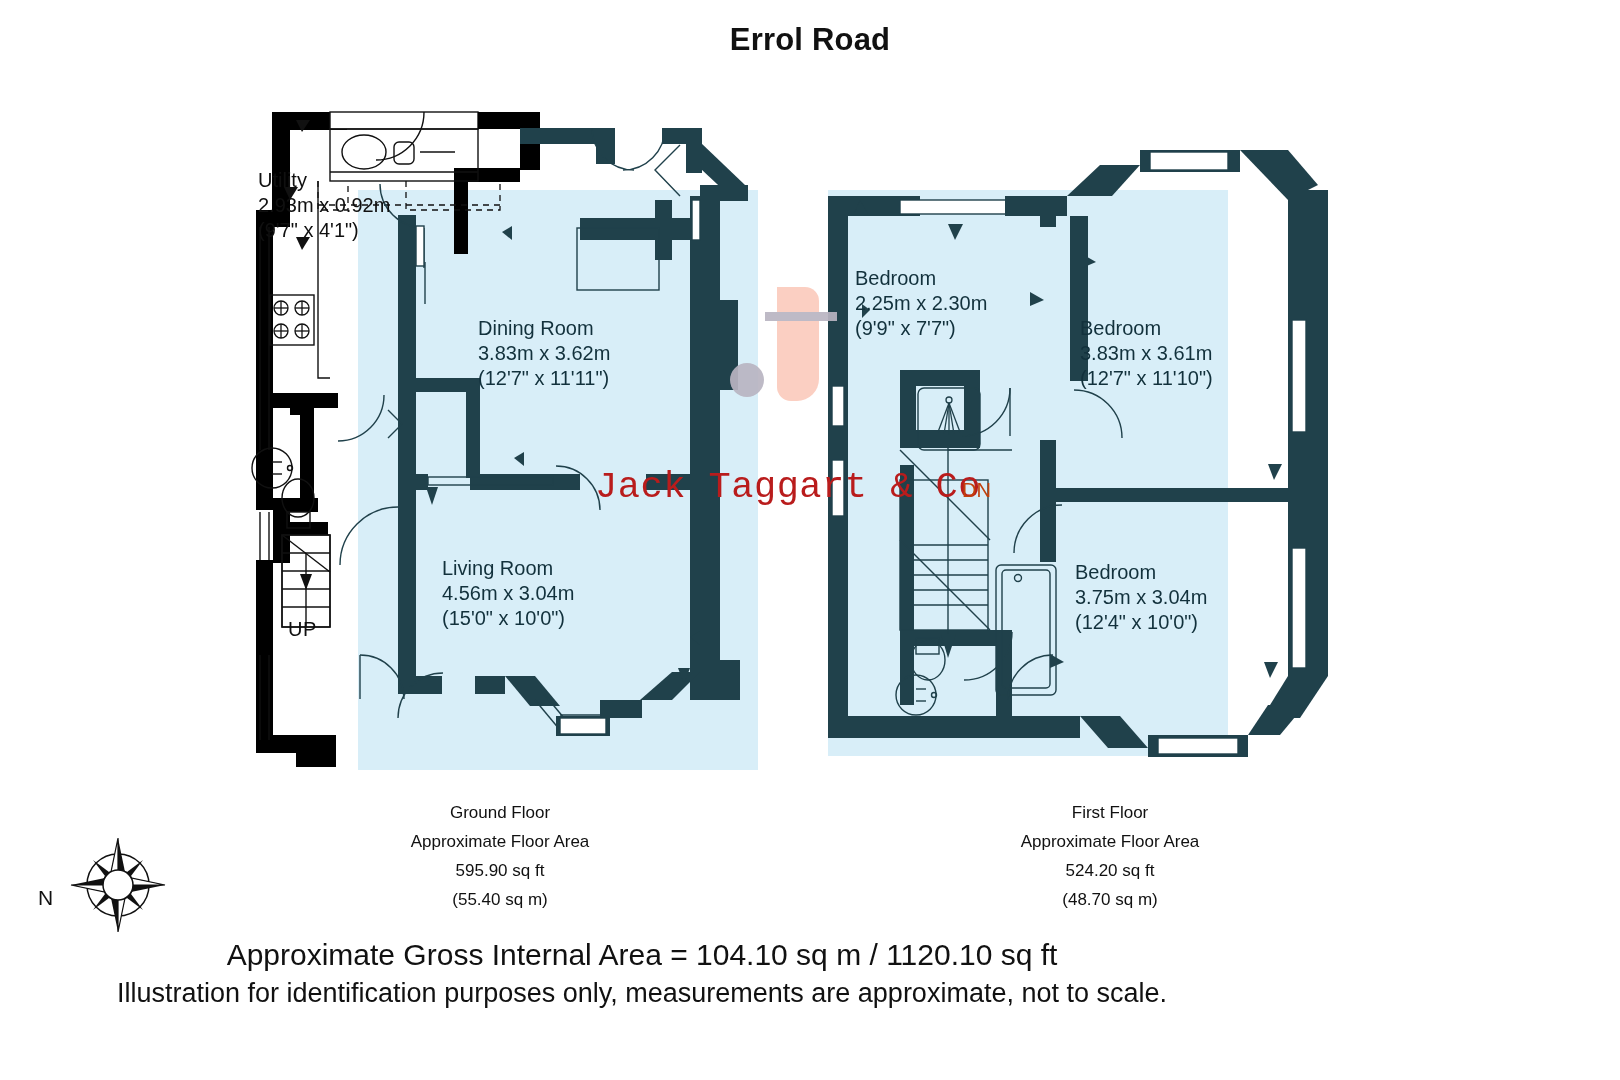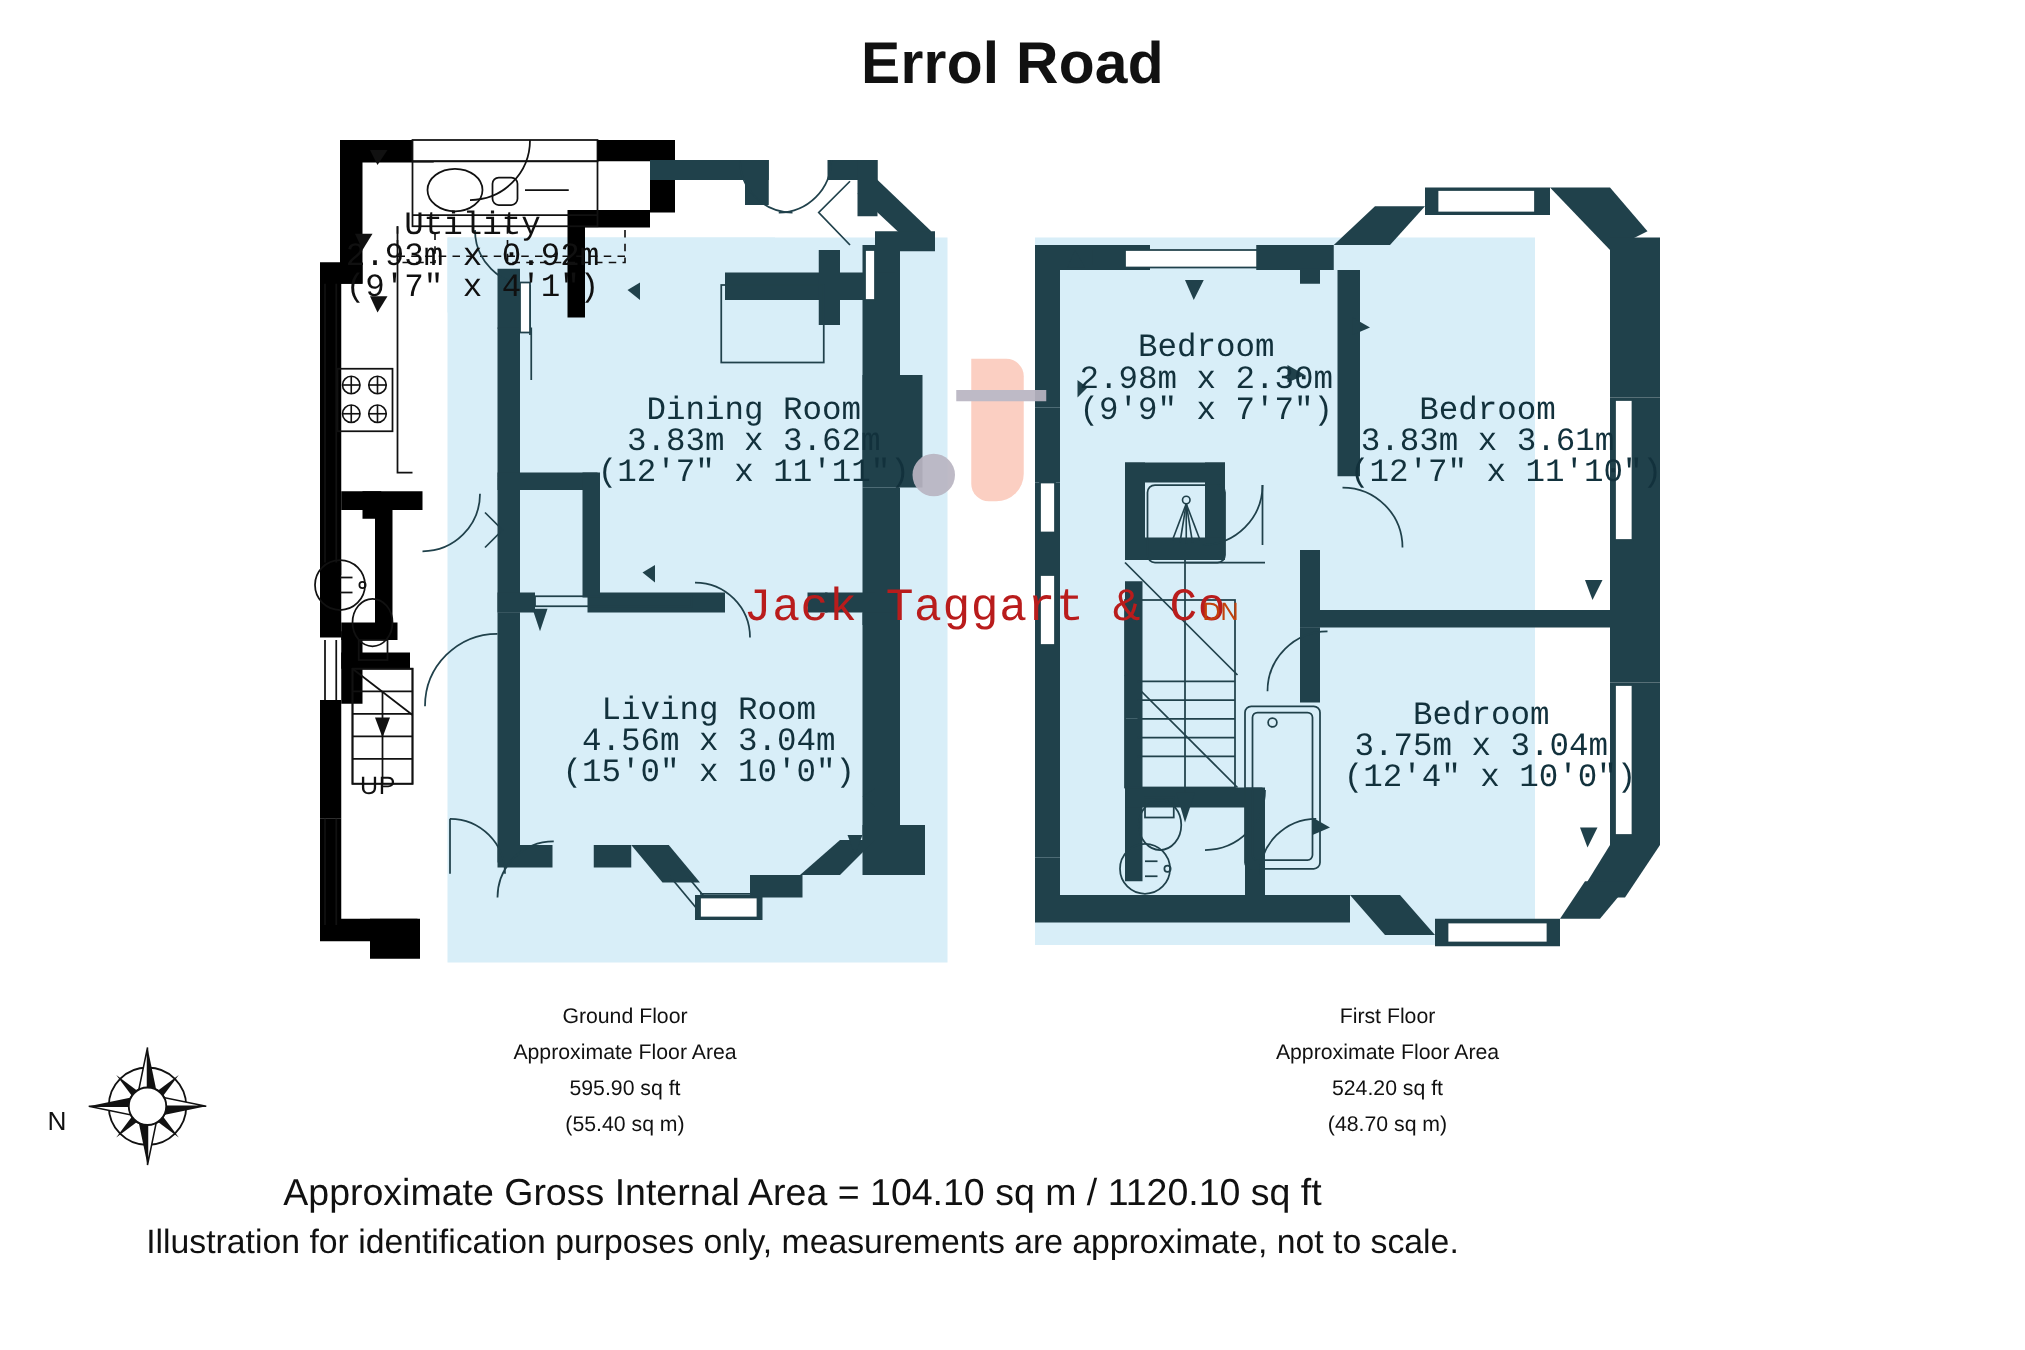--- a/index.html
+++ b/index.html
@@ -20,42 +20,40 @@
     inset: 0;
     width: 1620px;
     height: 1080px;
   }
   #title {
     position: absolute;
     top: 22px;
     left: 0;
     width: 1620px;
     text-align: center;
-    font-size: 47px;
+    font-size: 31px;
     font-weight: bold;
     color: #111111;
     letter-spacing: 0.2px;
   }
   svg#floorplan {
     position: absolute;
     top: 0;
     left: 0;
     width: 1620px;
     height: 1080px;
     display: block;
   }
   .room-label {
     position: absolute;
-    text-align: center;
     color: #12313c;
-    font-size: 26px;
+    font-size: 20px;
     line-height: 25px;
     white-space: nowrap;
     pointer-events: none;
-    font-family: Liberation Mono, monospace;
   }
   .room-label.black { color: #101010; }
   .floor-caption {
     position: absolute;
     text-align: center;
     color: #111111;
     font-size: 17px;
     line-height: 29px;
     white-space: nowrap;
   }
@@ -462,21 +460,21 @@
   </div>
 
   <div class="room-label" style="left:442px; top:556px; width:250px;">
     <div>Living Room</div>
     <div>4.56m x 3.04m</div>
     <div>(15'0" x 10'0")</div>
   </div>
 
   <div class="room-label" style="left:855px; top:266px; width:220px;">
     <div>Bedroom</div>
-    <div>2.98m x 2.30m</div>
+    <div>2.25m x 2.30m</div>
     <div>(9'9" x 7'7")</div>
   </div>
 
   <div class="room-label" style="left:1080px; top:316px; width:220px;">
     <div>Bedroom</div>
     <div>3.83m x 3.61m</div>
     <div>(12'7" x 11'10")</div>
   </div>
 
   <div class="room-label" style="left:1075px; top:560px; width:220px;">

